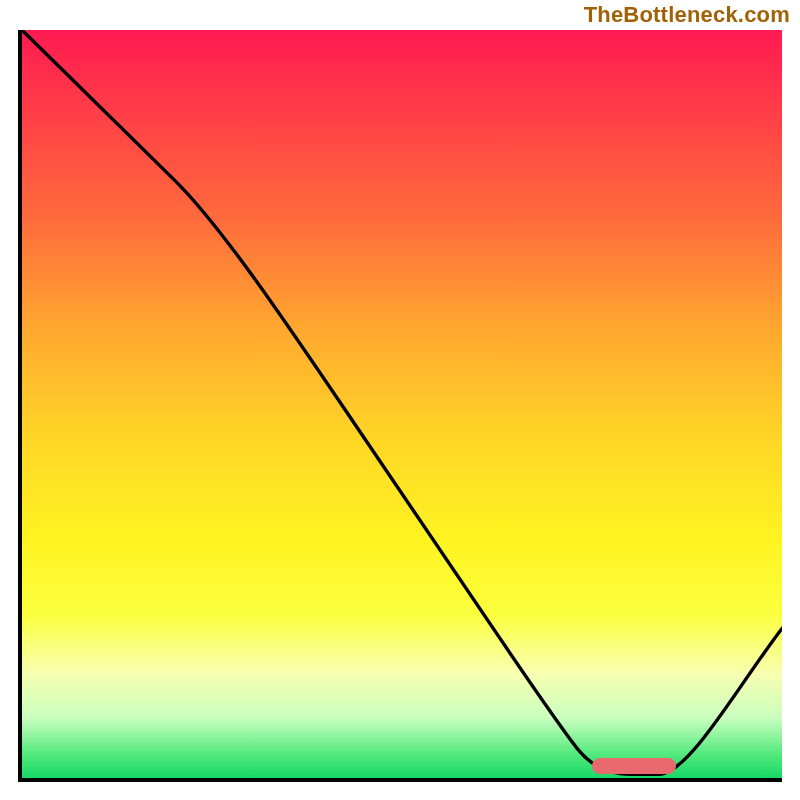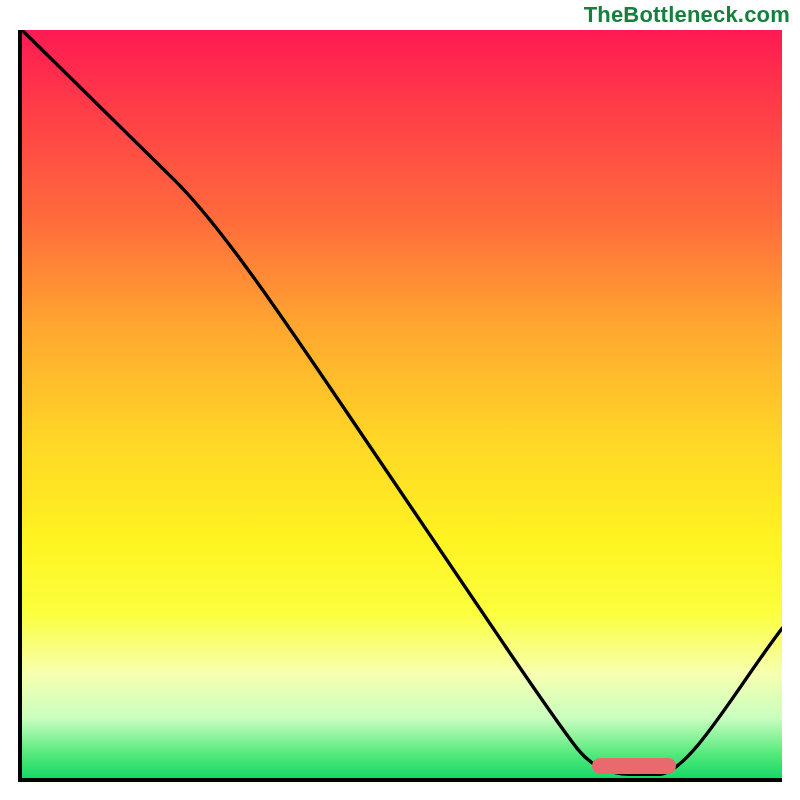--- a/index.html
+++ b/index.html
@@ -15,21 +15,21 @@
     position: relative;
     width: 800px;
     height: 800px;
   }
   .attrib {
     position: absolute;
     top: 2px;
     right: 10px;
     font-size: 22px;
     font-weight: 600;
-    color: #15803d;
+    color: #a16207;
     letter-spacing: 0.2px;
   }
   .plot {
     position: absolute;
     left: 18px;
     top: 30px;
     width: 764px;
     height: 752px;
     border-left: 4px solid #000;
     border-bottom: 4px solid #000;

